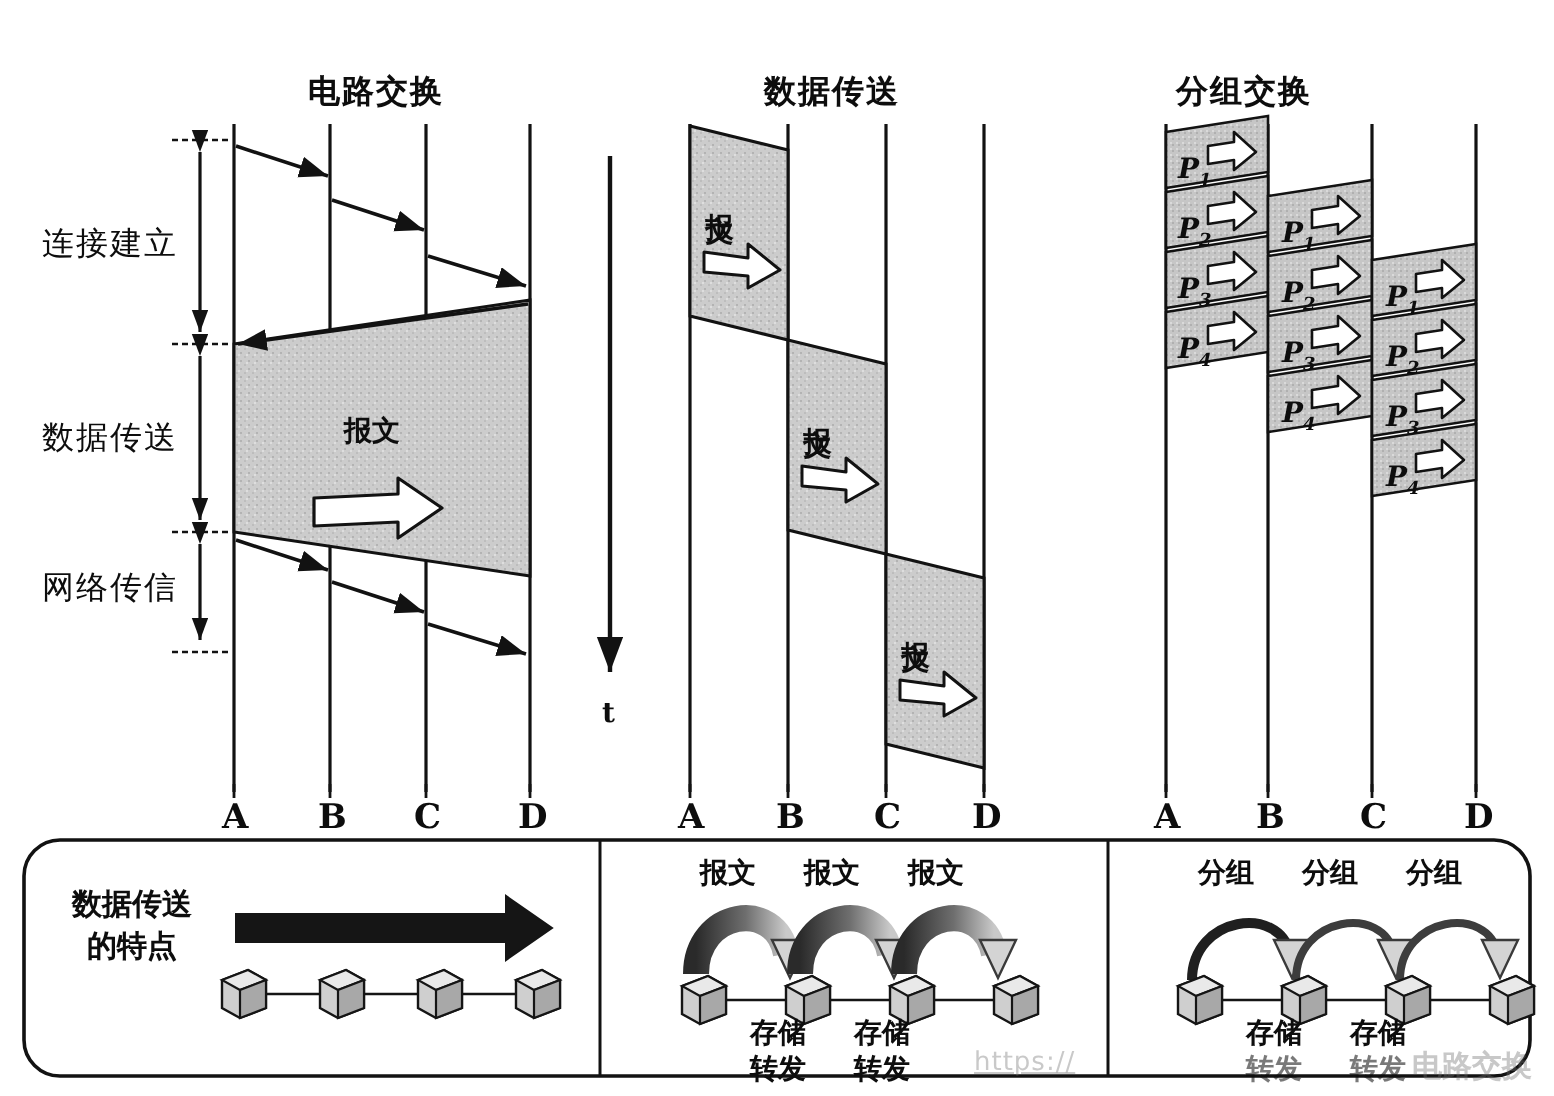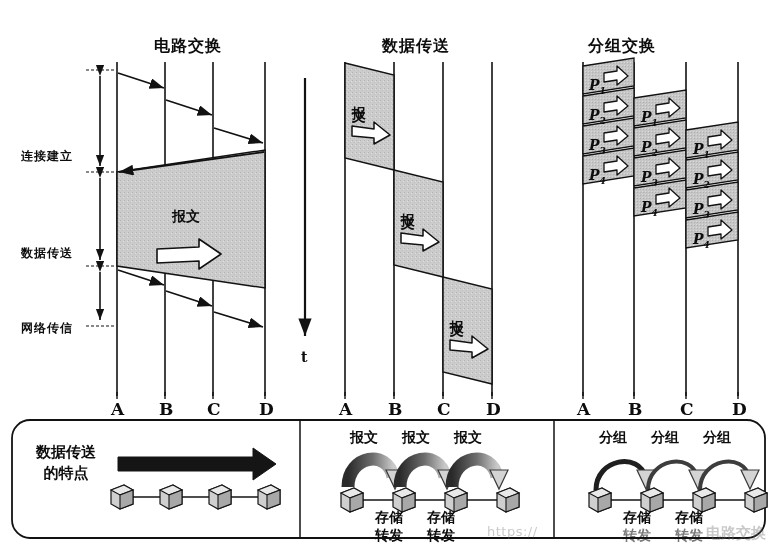--- a/index.html
+++ b/index.html
@@ -16,21 +16,21 @@
   #stage { position: absolute; left: 0; top: 0; width: 777px; height: 548px; }
   svg.layer { position: absolute; left: 0; top: 0; width: 777px; height: 548px; }
 
   .lbl {
     position: absolute;
     white-space: nowrap;
     font-family: "DejaVu Sans", "Liberation Sans", sans-serif;
     color: #0d0d0d;
   }
   .title-cn { font-size: 16px; font-weight: 700; letter-spacing: 1px; }
-  .phase-cn { font-size: 12px; font-weight: 700; letter-spacing: 1px; margin-top: 36px; }
+  .phase-cn { font-size: 16px; font-weight: 400; letter-spacing: 1px; }
   .node-lbl {
     font-family: "DejaVu Serif", "Liberation Serif", serif;
     font-size: 17px; font-weight: 700;
   }
   .t-lbl {
     font-family: "DejaVu Serif", "Liberation Serif", serif;
     font-size: 14px; font-weight: 700;
   }
   .msg-cn {
     font-size: 14px; font-weight: 700; line-height: 1.02;
@@ -42,20 +42,21 @@
     font-family: "DejaVu Serif", "Liberation Serif", serif;
     font-size: 14px; font-style: italic; font-weight: 700; margin-top: 11px;
   }
   .pkt-lbl sub { font-size: 9px; font-style: italic; }
   .wm {
     position: absolute;
     color: rgba(120,120,120,0.40);
     font-size: 13px;
     font-family: "DejaVu Sans", "Liberation Sans", sans-serif;
     letter-spacing: 0.5px;
+    text-decoration: underline;
   }
   .wm2 {
     position: absolute;
     color: rgba(110,110,110,0.38);
     font-size: 15px; font-weight: 700;
     font-family: "DejaVu Sans", "Liberation Sans", sans-serif;
   }
 </style>
 </head>
 <body>

